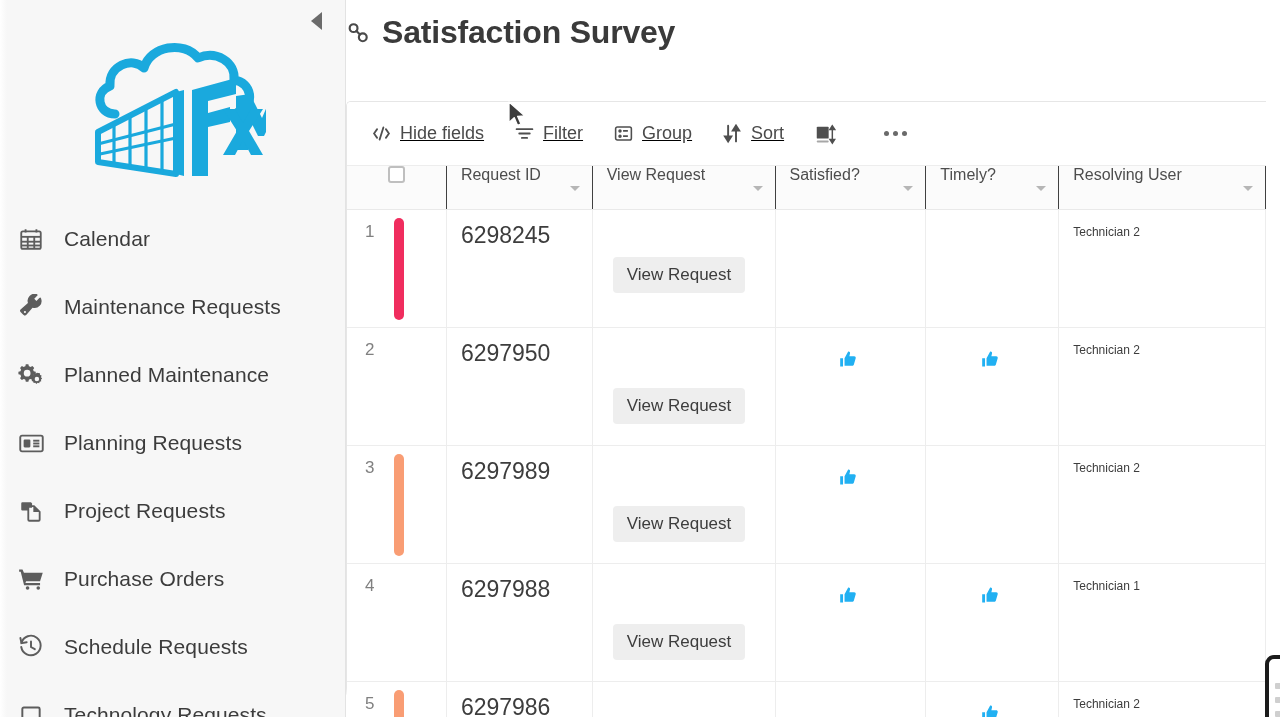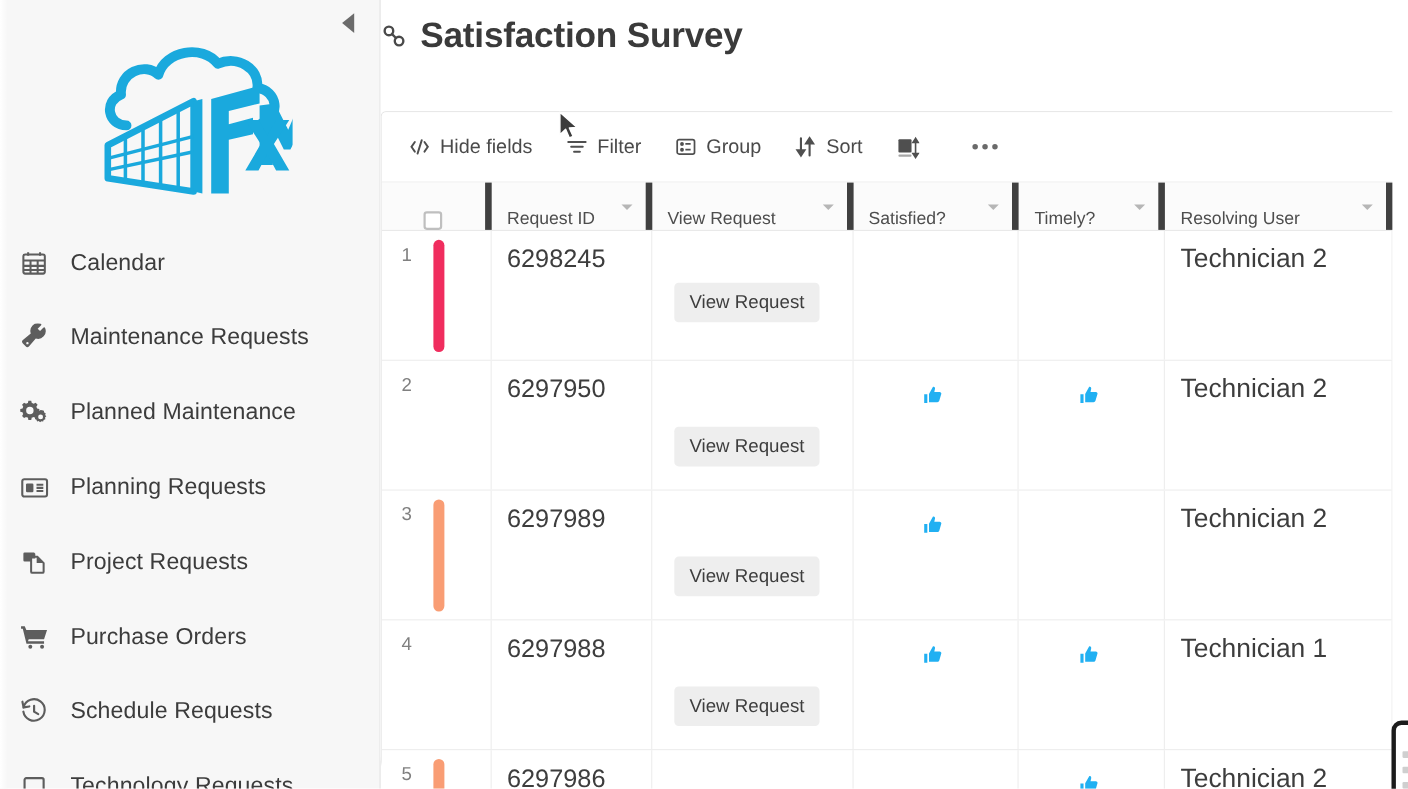--- a/index.html
+++ b/index.html
@@ -86,20 +86,21 @@
     border-bottom: none;
     border-radius: 5px 0 0 0;
     overflow: hidden;
   }
   .toolbar {
     height: 64px;
     display: flex; align-items: center;
     padding-left: 20px;
     border-bottom: 1px solid #ededed;
     background: #ffffff;
+    text-decoration: underline;
   }
   .tb-item {
     display: flex; align-items: center;
     height: 34px;
     margin-right: 22px;
     padding: 0 4px;
     cursor: pointer;
     color: #5b5b5b;
   }
   .tb-item .tb-ico { display: flex; align-items: center; margin-right: 8px; color: #4f4f4f; }
@@ -112,22 +113,22 @@
   }
   .tb-dots span:last-child { margin-right: 0; }
 
   
   .hdr-row {
     display: flex; height: 44px; align-items: stretch;
     background: #fbfbfb;
     border-bottom: 1px solid #e9e9e9;
   }
   .hdr-cell {
-    display: flex; align-items: flex-end;
-    border-right: 6px solid #404040;
+    display: flex; align-items: flex-start;
+    border-right: 1px solid #404040;
     padding-left: 14px;
     position: relative;
     cursor: pointer;
   }
   .hdr-cell .hname {
     font-size: 16px; color: #4d4d4d; white-space: nowrap;
   }
   .hdr-cell .caret {
     position: absolute; right: 12px; top: 50%; margin-top: -2px;
     width: 0; height: 0;
@@ -168,21 +169,21 @@
   .view-btn {
     position: absolute;
     background: #eeeeee;
     border-radius: 4px;
     font-size: 17px; color: #3d3d3d;
     padding: 8px 14px;
     white-space: nowrap;
     cursor: pointer;
   }
   .thumb { position: absolute; color: #21b0f2; display: block; }
-  .usertext { font-size: 24px; color: #3d3d3d; }
+  .usertext { font-size: 12px; color: #3d3d3d; }
 
   
   .cursor { position: absolute; left: 548px; top: 101px; pointer-events: none; }
 
   
   .device-peek {
     position: absolute; left: 1265px; top: 655px;
     width: 60px; height: 80px;
     background: #ffffff;
     border: 4px solid #1b1b1b;

